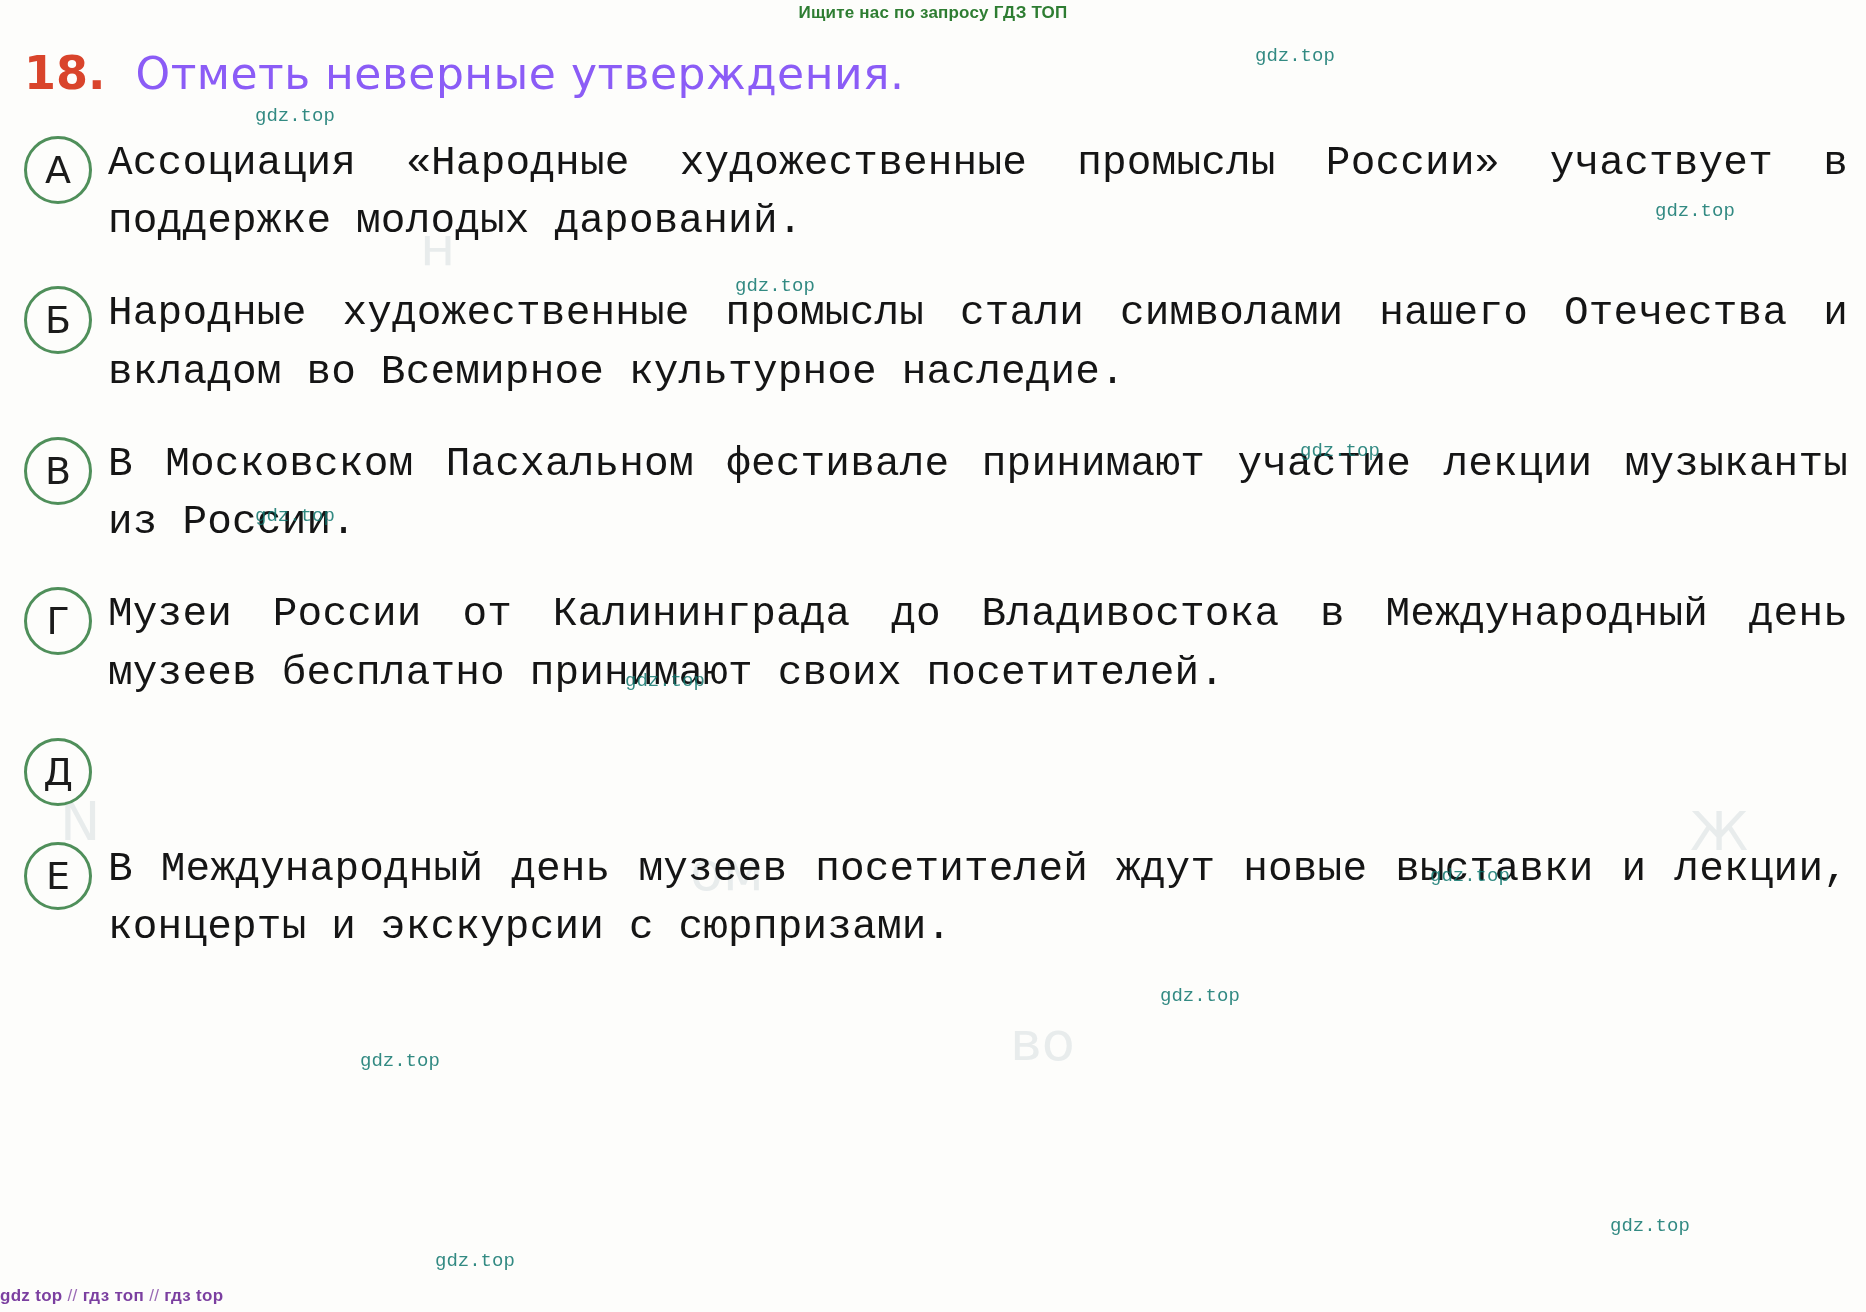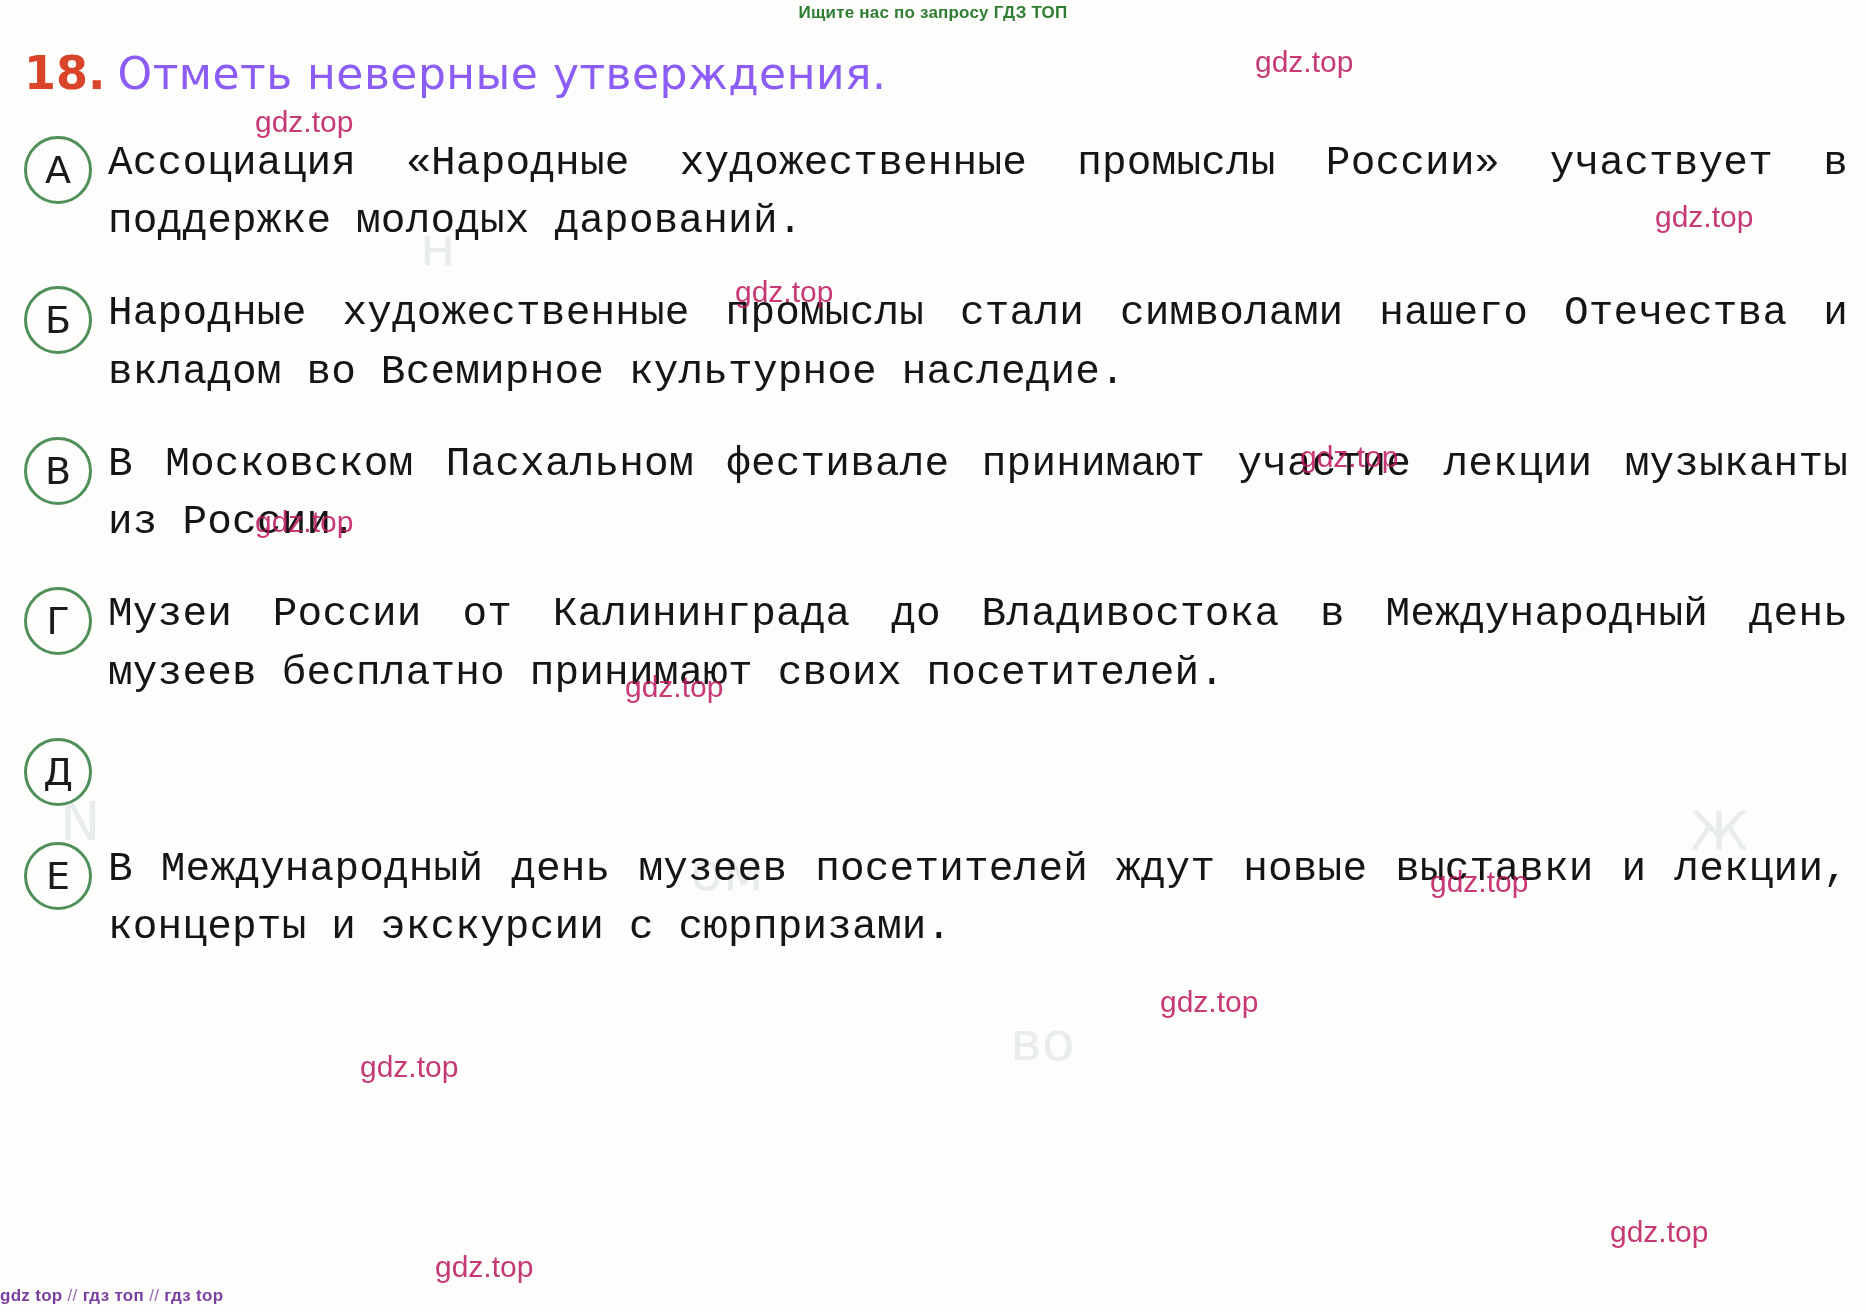--- a/index.html
+++ b/index.html
@@ -77,21 +77,21 @@
     display: flex;
     align-items: baseline;
     padding-left: 24px;
     margin-top: 20px;
   }
   .task-num {
     font-family: "DejaVu Sans", sans-serif;
     font-size: 46px;
     font-weight: bold;
     color: #d9442b;
-    margin-right: 12px;
+    margin-right: 30px;
   }
   .task-title {
     font-family: "DejaVu Sans", sans-serif;
     font-size: 44px;
     color: #8b5cf6;
     letter-spacing: 0.5px;
   }
 
   
   .option {
@@ -125,23 +125,23 @@
     color: #151515;
     text-align: justify;
     text-align-last: left;
     letter-spacing: 0.2px;
     hyphens: manual;
   }
 
   
   .wm {
     position: absolute;
-    font-family: Liberation Sans, sans-serif;
-    font-size: 30px;
-    color: #be185d;
+    font-family: Liberation Mono, monospace;
+    font-size: 19px;
+    color: #0f766e;
     opacity: 0.85;
     pointer-events: none;
     user-select: none;
     white-space: nowrap;
   }
 </style>
 </head>
 <body>
 
 <div class="page">

